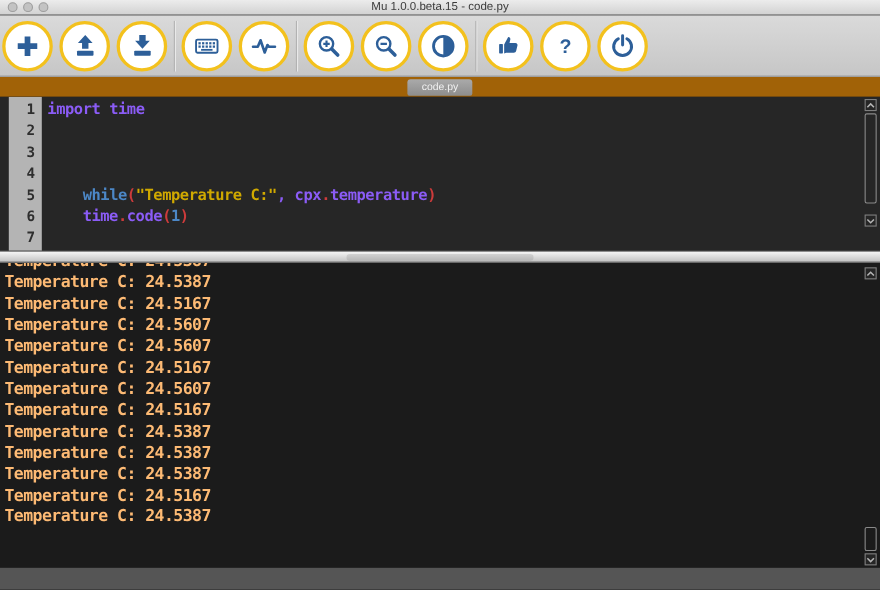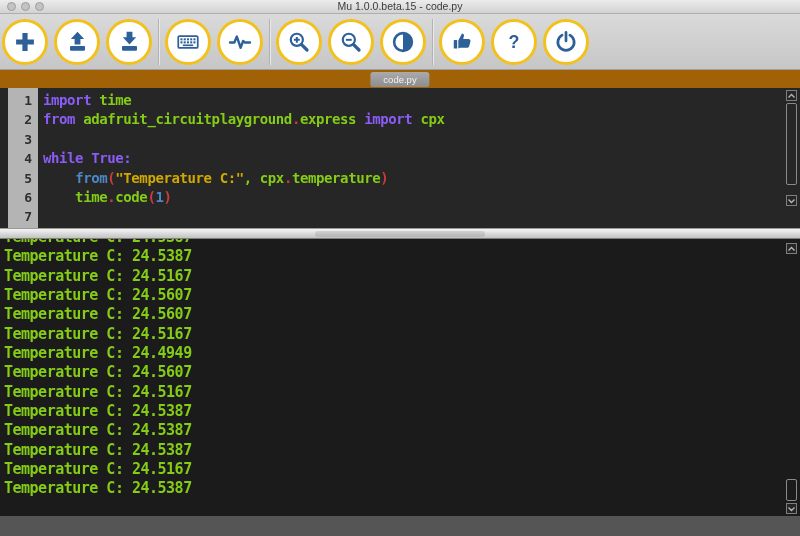--- a/index.html
+++ b/index.html
@@ -29,39 +29,39 @@
          font-size:9.5px; color:#f2f2f2; padding:1.5px 13px 2.5px; cursor:pointer; }
 
   
   .editor { position:relative; height:140px; background:#262626; overflow:hidden; }
   .gutter-bg { position:absolute; left:8px; top:0; bottom:0; width:30px; background:#b4b4b4; }
   .code-lines { position:relative; padding-top:3px; }
   .code-row { display:flex; height:19.4px; line-height:19.4px;
               font-family:"DejaVu Sans Mono", monospace; font-weight:600; }
   .ln { width:30px; margin-left:8px; text-align:right; padding-right:6px; font-size:13px; color:#2e2e2e; flex:0 0 auto; }
   .code-text { font-size:14px; white-space:pre; padding-left:5px; letter-spacing:-0.4px; }
-  .tok-kw { color:#8b5cf6; } .tok-pl { color:#84cc16; } .tok-op { color:#cc3b3b; }
+  .tok-kw { color:#8b5cf6; } .tok-pl { color:#8b5cf6; } .tok-op { color:#cc3b3b; }
   .tok-fn { color:#4c87c6; } .tok-str { color:#d0a900; } .tok-num { color:#4c87c6; }
 
   
   .sb-box { position:absolute; width:11px; height:11px; background:#262626; border:1px solid #7f7f7f;
             display:flex; align-items:center; justify-content:center; cursor:pointer; }
   .sb-thumb { position:absolute; width:11px; border:1px solid #8a8a8a; border-radius:2px; background:transparent; cursor:pointer; }
 
   
   .splitter { height:11px; background:linear-gradient(#f5f5f5,#c2c2c2); border-top:1px solid #9a9a9a;
               border-bottom:1px solid #7e7e7e; position:relative; cursor:row-resize; }
   .splitter-ghost { position:absolute; left:50%; top:2px; transform:translateX(-50%);
                     width:170px; height:6px; border-radius:3px; background:rgba(90,90,90,0.16); }
 
   
   .console { position:relative; height:278px; background:#1b1b1b; overflow:hidden; }
   .console-inner { margin-top:-11px; padding-left:4px; }
   .console-line { font-family:"DejaVu Sans Mono", monospace; font-weight:600; font-size:15px;
-                  line-height:19.35px; color:#84cc16; white-space:pre; letter-spacing:-0.5px; }
+                  line-height:19.35px; color:#fdba74; white-space:pre; letter-spacing:-0.5px; }
 
   
   .statusbar { height:19px; background:#232323; border-top:1px solid #161616;
                display:flex; align-items:flex-end; justify-content:flex-end; padding-right:4px; gap:5px; }
   .mode-label { font-size:11px; font-weight:bold; color:#d8d8d8; }
   .gear { font-size:16px; color:#9a9a9a; line-height:16px; cursor:pointer; }
 </style>
 </head>
 <body>
 
@@ -195,33 +195,31 @@
 
   <div class="editor">
     <div class="gutter-bg"></div>
     <div class="code-lines" id="code-lines">
         <div class="code-row">
           <div class="ln">1</div>
           <div class="code-text"><span class="tok-kw">import</span><span class="tok-pl"> time</span></div>
         </div>
         <div class="code-row">
           <div class="ln">2</div>
-          <div class="code-text"><span class="tok-kw">from</span><span class="tok-pl"> adafruit_circuitplayground</span><span class="tok-op">.</span><span class="tok-pl">express </span><span class="tok-kw">import</span><span class="tok-pl"> cpx</span></div>
         </div>
         <div class="code-row">
           <div class="ln">3</div>
           <div class="code-text"></div>
         </div>
         <div class="code-row">
           <div class="ln">4</div>
-          <div class="code-text"><span class="tok-kw">while True:</span></div>
         </div>
         <div class="code-row">
           <div class="ln">5</div>
-          <div class="code-text"><span class="tok-pl">    </span><span class="tok-fn">from</span><span class="tok-op">(</span><span class="tok-str">"Temperature C:"</span><span class="tok-pl">, cpx</span><span class="tok-op">.</span><span class="tok-pl">temperature</span><span class="tok-op">)</span></div>
+          <div class="code-text"><span class="tok-pl">    </span><span class="tok-fn">while</span><span class="tok-op">(</span><span class="tok-str">"Temperature C:"</span><span class="tok-pl">, cpx</span><span class="tok-op">.</span><span class="tok-pl">temperature</span><span class="tok-op">)</span></div>
         </div>
         <div class="code-row">
           <div class="ln">6</div>
           <div class="code-text"><span class="tok-pl">    time</span><span class="tok-op">.</span><span class="tok-pl">code</span><span class="tok-op">(</span><span class="tok-num">1</span><span class="tok-op">)</span></div>
         </div>
         <div class="code-row">
           <div class="ln">7</div>
           <div class="code-text"></div>
         </div>
       </div>
@@ -243,21 +241,20 @@
   </div>
 
   <div class="console">
     <div class="console-inner" id="console-lines">
         <div class="console-line">Temperature C: 24.5387</div>
         <div class="console-line">Temperature C: 24.5387</div>
         <div class="console-line">Temperature C: 24.5167</div>
         <div class="console-line">Temperature C: 24.5607</div>
         <div class="console-line">Temperature C: 24.5607</div>
         <div class="console-line">Temperature C: 24.5167</div>
-        <div class="console-line">Temperature C: 24.4949</div>
         <div class="console-line">Temperature C: 24.5607</div>
         <div class="console-line">Temperature C: 24.5167</div>
         <div class="console-line">Temperature C: 24.5387</div>
         <div class="console-line">Temperature C: 24.5387</div>
         <div class="console-line">Temperature C: 24.5387</div>
         <div class="console-line">Temperature C: 24.5167</div>
         <div class="console-line">Temperature C: 24.5387</div>
       </div>
     <div class="sb-box" style="right:3px; top:4px;">
       <svg width="9" height="6" viewBox="0 0 9 6" fill="none" stroke="#b5b5b5" stroke-width="1.4">

